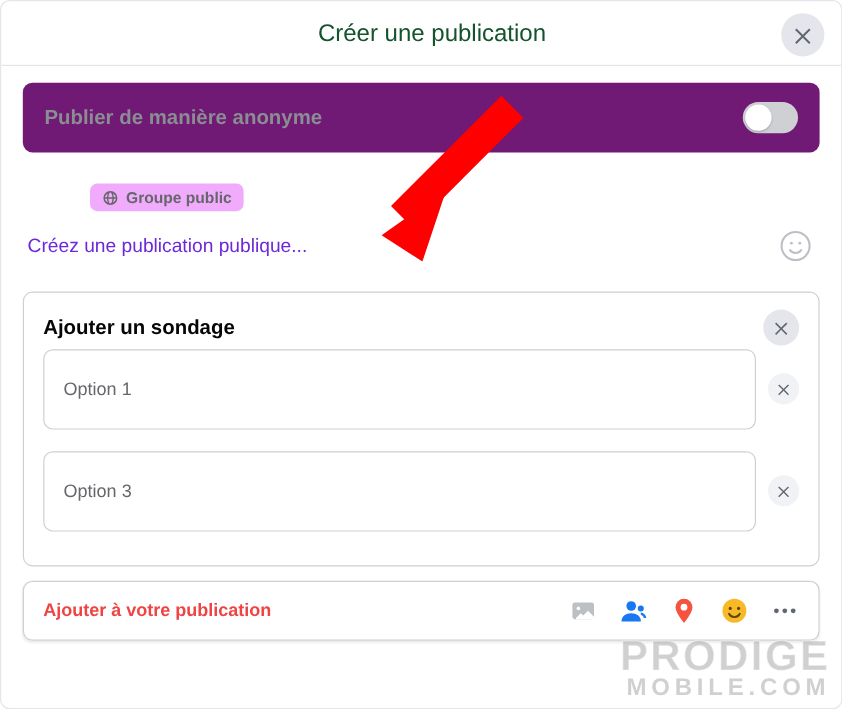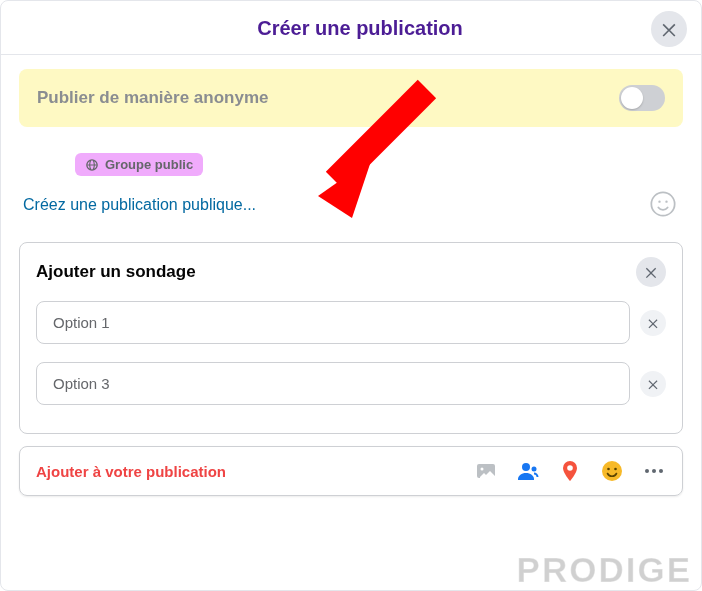--- a/index.html
+++ b/index.html
@@ -1,42 +1,42 @@
 <!DOCTYPE html>
 <html><head>
 <meta charset="utf-8">
 <style>
   * { box-sizing: border-box; margin: 0; padding: 0; font-family: -apple-system, BlinkMacSystemFont, "Segoe UI", Helvetica, Arial, sans-serif; }
   body { width: 702px; height: 591px; background: #fff; position: relative; overflow: hidden; }
   .modal { width: 100%; height: 100%; border: 1px solid #e4e6eb; border-radius: 8px; background: #fff; display: flex; flex-direction: column; }
   .header { position: relative; text-align: center; padding: 16px 0 14px; border-bottom: 1px solid #e4e6eb; }
-  .header-title { font-size: 20px; font-weight: 700; color: #4c1d95; margin-left: 18px; }
+  .header-title { font-size: 20px; font-weight: 400; color: #14532d; margin-left: 18px; }
   .close-btn { position: absolute; right: 14px; top: 10px; width: 36px; height: 36px; border-radius: 50%; background: #e4e6eb; display: flex; align-items: center; justify-content: center; cursor: pointer; }
   .close-btn svg { width: 20px; height: 20px; fill: #606770; }
   .body { padding: 14px 18px 0; flex: 1; overflow: hidden; }
-  .anon-row { background: #fef9c3; border-radius: 8px; padding: 16px 18px; display: flex; align-items: center; justify-content: space-between; }
+  .anon-row { background: #701a75; border-radius: 8px; padding: 16px 18px; display: flex; align-items: center; justify-content: space-between; }
   .anon-label { font-size: 17px; font-weight: 600; color: #8a8d91; }
   .toggle { width: 46px; height: 26px; background: #ced0d4; border-radius: 13px; position: relative; cursor: pointer; }
   .toggle-knob { width: 22px; height: 22px; background: #fff; border-radius: 50%; position: absolute; top: 2px; left: 2px; box-shadow: 0 1px 2px rgba(0,0,0,0.2); }
   .audience-row { margin-top: 26px; padding-left: 56px; }
   .audience-pill { display: inline-flex; align-items: center; gap: 6px; background: #f0abfc; border-radius: 6px; padding: 4px 10px; cursor: pointer; }
   .audience-pill .globe { width: 14px; height: 14px; }
   .audience-pill span.txt { font-size: 13px; font-weight: 600; color: #65676b; }
   .composer { position: relative; margin-top: 20px; padding: 0 4px 22px; }
-  .composer-placeholder { font-size: 16px; color: #0369a1; }
+  .composer-placeholder { font-size: 16px; color: #6d28d9; }
   .emoji-btn { position: absolute; right: 6px; top: -6px; width: 28px; height: 28px; cursor: pointer; color: #bcc0c4; }
   .poll-card { border: 1px solid #ced0d4; border-radius: 8px; padding: 14px 16px 10px; margin-top: 6px; }
-  .poll-head { display: flex; align-items: center; justify-content: space-between; margin-bottom: 14px; }
+  .poll-head { display: flex; align-items: center; justify-content: space-between; margin-bottom: 3px; }
   .poll-title { font-size: 17px; font-weight: 600; color: #050505; }
   .circle-btn { width: 30px; height: 30px; border-radius: 50%; background: #e4e6eb; display: flex; align-items: center; justify-content: center; cursor: pointer; }
   .circle-btn svg { width: 16px; height: 16px; fill: #606770; }
   .circle-btn.sm { width: 26px; height: 26px; background: #f0f2f5; }
   .circle-btn.sm svg { width: 14px; height: 14px; fill: #606770; }
   .option-row { display: flex; align-items: center; gap: 10px; margin-bottom: 18px; }
-  .option-input { flex: 1; border: 1px solid #ced0d4; border-radius: 8px; padding: 12px 16px; font-size: 15px; color: #4d7c0f; outline: none; }
+  .option-input { flex: 1; border: 1px solid #ced0d4; border-radius: 8px; padding: 24px 16px; font-size: 15px; color: #4d7c0f; outline: none; }
   .option-input::placeholder { color: #65676b; }
   .add-bar { border: 1px solid #ced0d4; box-shadow: 0 1px 2px rgba(0,0,0,0.08); border-radius: 8px; margin-top: 12px; padding: 12px 16px; display: flex; align-items: center; justify-content: space-between; }
   .add-label { font-size: 15px; font-weight: 600; color: #ef4444; }
   .add-icons { display: flex; align-items: center; gap: 18px; }
   .add-icons .ic { width: 24px; height: 24px; display: flex; align-items: center; justify-content: center; cursor: pointer; }
   .more-dots { display: flex; gap: 3px; }
   .more-dots span { width: 4px; height: 4px; background: #606770; border-radius: 50%; }
   .arrow-overlay { position: absolute; pointer-events: none; }
   .watermark { position: absolute; right: 10px; bottom: 6px; pointer-events: none; font-family: Arial, sans-serif; text-align: right; }
   .watermark .l1 { font-size: 35px; font-weight: 900; letter-spacing: 2px; color: rgba(120,120,120,0.35); -webkit-text-stroke: 1px rgba(255,255,255,0.4); line-height: 0.85; }
@@ -163,13 +163,14 @@
 
 <svg class="arrow-overlay" style="left:310px; top:78px; width:160px; height:140px;" viewBox="0 0 160 140">
   <g fill="#ff0000">
     <rect x="58" y="-8" width="26" height="130" transform="rotate(45 71 57)"></rect>
     <polygon points="8,118 62,80 42,140"></polygon>
   </g>
 </svg>
 
 <div class="watermark">
   <div class="l1">PRODIGE</div>
+  <div class="l2">MOBILE.COM</div>
 </div>
 
 </body></html>

